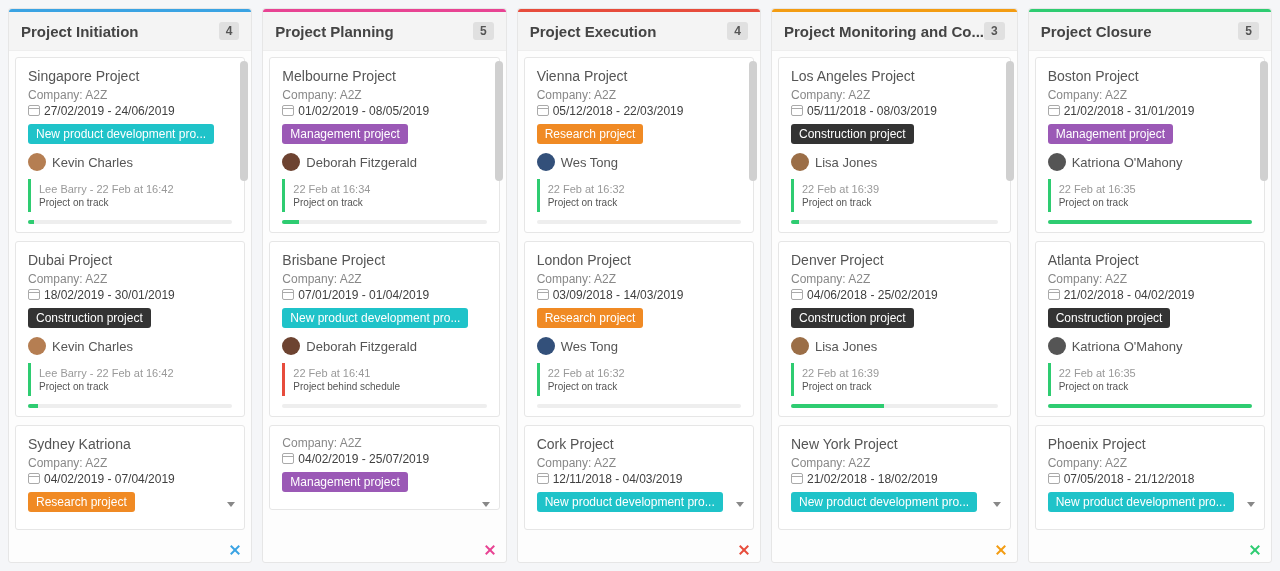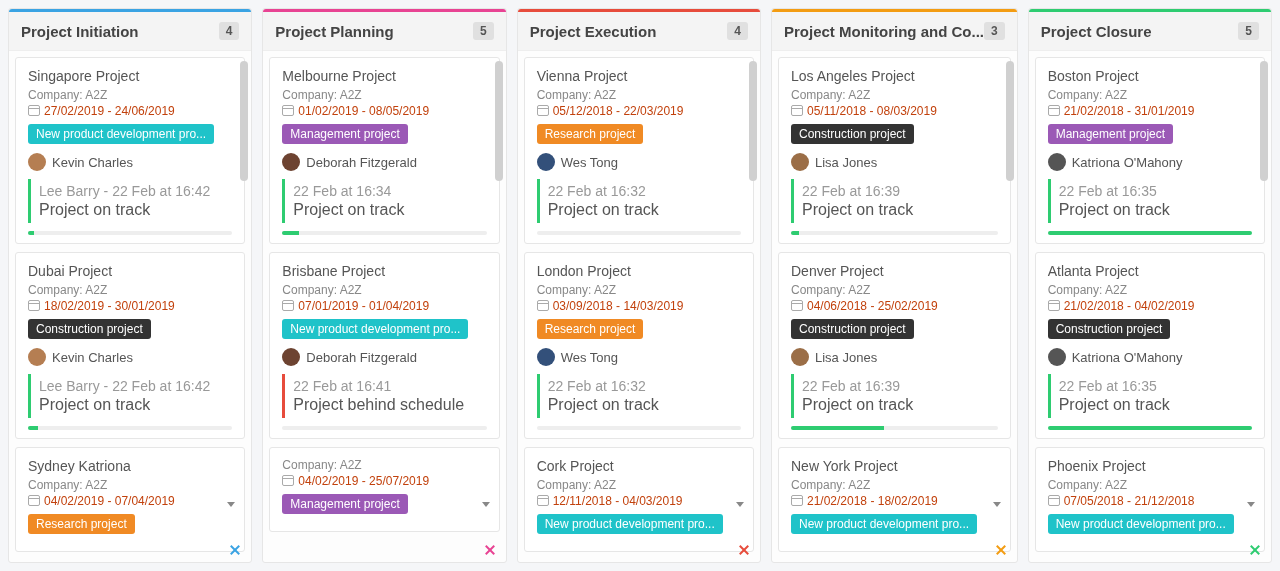--- a/index.html
+++ b/index.html
@@ -78,21 +78,21 @@
   }
   .card {
     background: #fff;
     border: 1px solid #e6e6e6;
     border-radius: 3px;
     padding: 10px 12px 8px;
     margin-bottom: 8px;
   }
   .card-title { font-size: 14px; color: #555; margin-bottom: 4px; }
   .card-sub { font-size: 12px; color: #888; margin-bottom: 2px; }
-  .card-date { font-size: 12px; color: #c2410c; margin-bottom: 6px; }
+  .card-date { font-size: 12px; color: #404040; margin-bottom: 6px; }
   .cal-icon { display:inline-block; width:12px; height:11px; border:1px solid #aaa; border-radius:2px; position:relative; margin-right:4px; vertical-align:-1px;}
   .cal-icon::before { content:""; position:absolute; top:2px; left:0; right:0; height:1px; background:#aaa; }
   .tag {
     display: inline-block;
     color: #fff;
     font-size: 12px;
     padding: 3px 8px;
     border-radius: 3px;
     margin-bottom: 6px;
     max-width: 100%;
@@ -101,22 +101,22 @@
     text-overflow: ellipsis;
   }
   .owner { display: flex; align-items: center; gap: 6px; font-size: 13px; color:#555; margin-bottom: 8px; }
   .avatar { width: 18px; height: 18px; border-radius: 50%; background:#888; display:inline-block; }
   .note {
     border-left: 3px solid #2ecc71;
     padding: 4px 8px;
     margin-bottom: 8px;
   }
   .note.red { border-left-color: #e74c3c; }
-  .note-meta { font-size: 14px; color: #999; margin-bottom:2px; }
-  .note-text { font-size: 16px; color: #555; }
+  .note-meta { font-size: 11px; color: #999; margin-bottom:2px; }
+  .note-text { font-size: 10px; color: #555; }
   .progress {
     height: 4px;
     background: #eee;
     border-radius: 2px;
     overflow: hidden;
   }
   .progress-bar {
     height: 100%;
     background: #2ecc71;
   }

